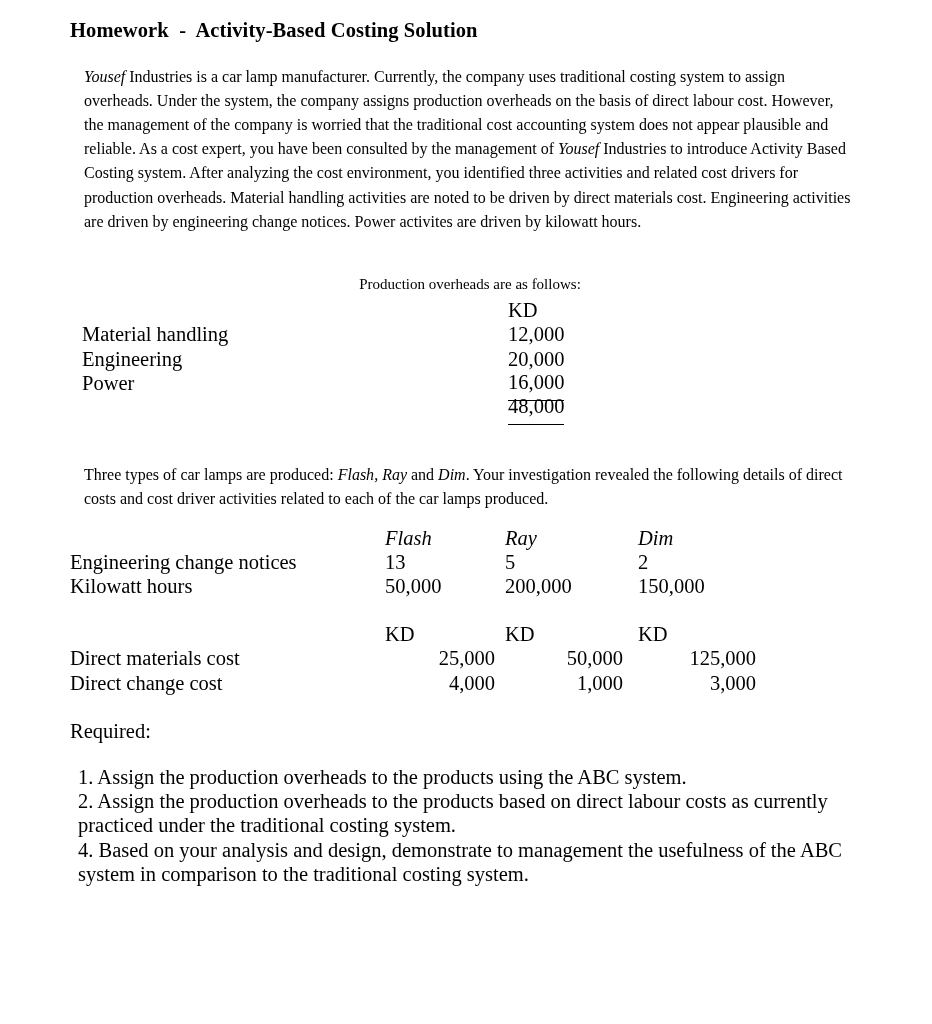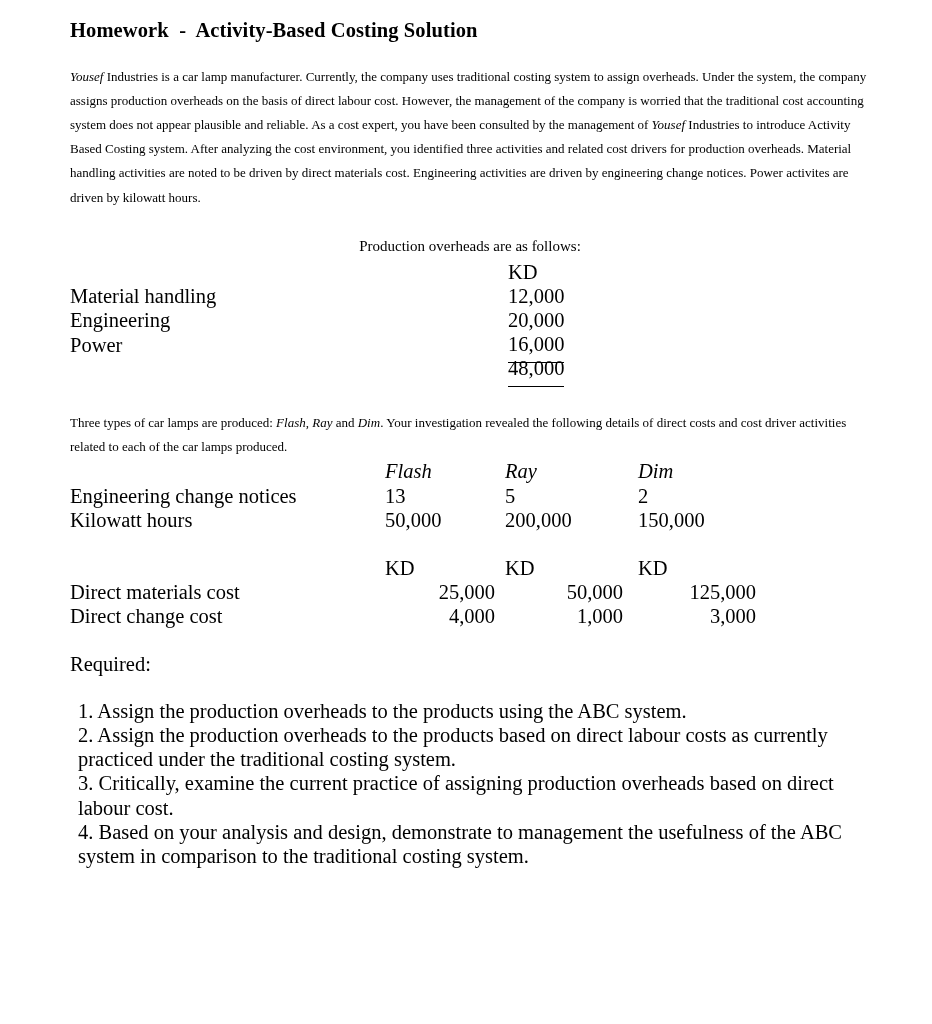--- a/index.html
+++ b/index.html
@@ -36,23 +36,23 @@
     font-size: 20.5px;
     font-weight: bold;
     letter-spacing: 0.1px;
     line-height: 1.2;
     margin: 0 0 22px 0;
     white-space: pre;
   }
 
   
   .para {
-    font-size: 13px;
-    line-height: 24.2px;
-    margin: 0;
+    font-size: 16px;
+    line-height: 24.2px;
+    margin: 14px;
     text-align: left;
   }
   .para .it { font-style: italic; }
 
   .gap-sm { height: 14px; }
   .gap-md { height: 24px; }
   .gap-lg { height: 30px; }
 
   
   .oh-lead {
@@ -67,21 +67,21 @@
     font-size: 20.5px;
     line-height: 24.2px;
   }
   .oh-row {
     position: relative;
     height: 24.2px;
     white-space: nowrap;
   }
   .oh-label {
     position: absolute;
-    left: 0;
+    left: 12px;
     top: 0;
   }
   .oh-value {
     position: absolute;
     left: 438px;
     top: 0;
     text-align: left;
   }
   .oh-value.ruled {
     border-bottom: 1.6px solid #000;
@@ -211,18 +211,17 @@
 
     <div class="gap-md"></div>
 
     <p class="req-head">Required:</p>
 
     <div class="gap-sm"></div>
 
     <div class="req-list">
       <p class="req-item">1. Assign the production overheads to the products using the ABC system.</p>
       <p class="req-item">2. Assign the production overheads to the products based on direct labour costs as currently practiced under the traditional costing system.</p>
-      <p class="req-item">3. Critically, examine the current practice of assigning production overheads based on direct labour cost.</p>
       <p class="req-item">4. Based on your analysis and design, demonstrate to management the usefulness of the ABC system in comparison to the traditional costing system.</p>
     </div>
 
   </div>
 </div>
 
 </body></html>

